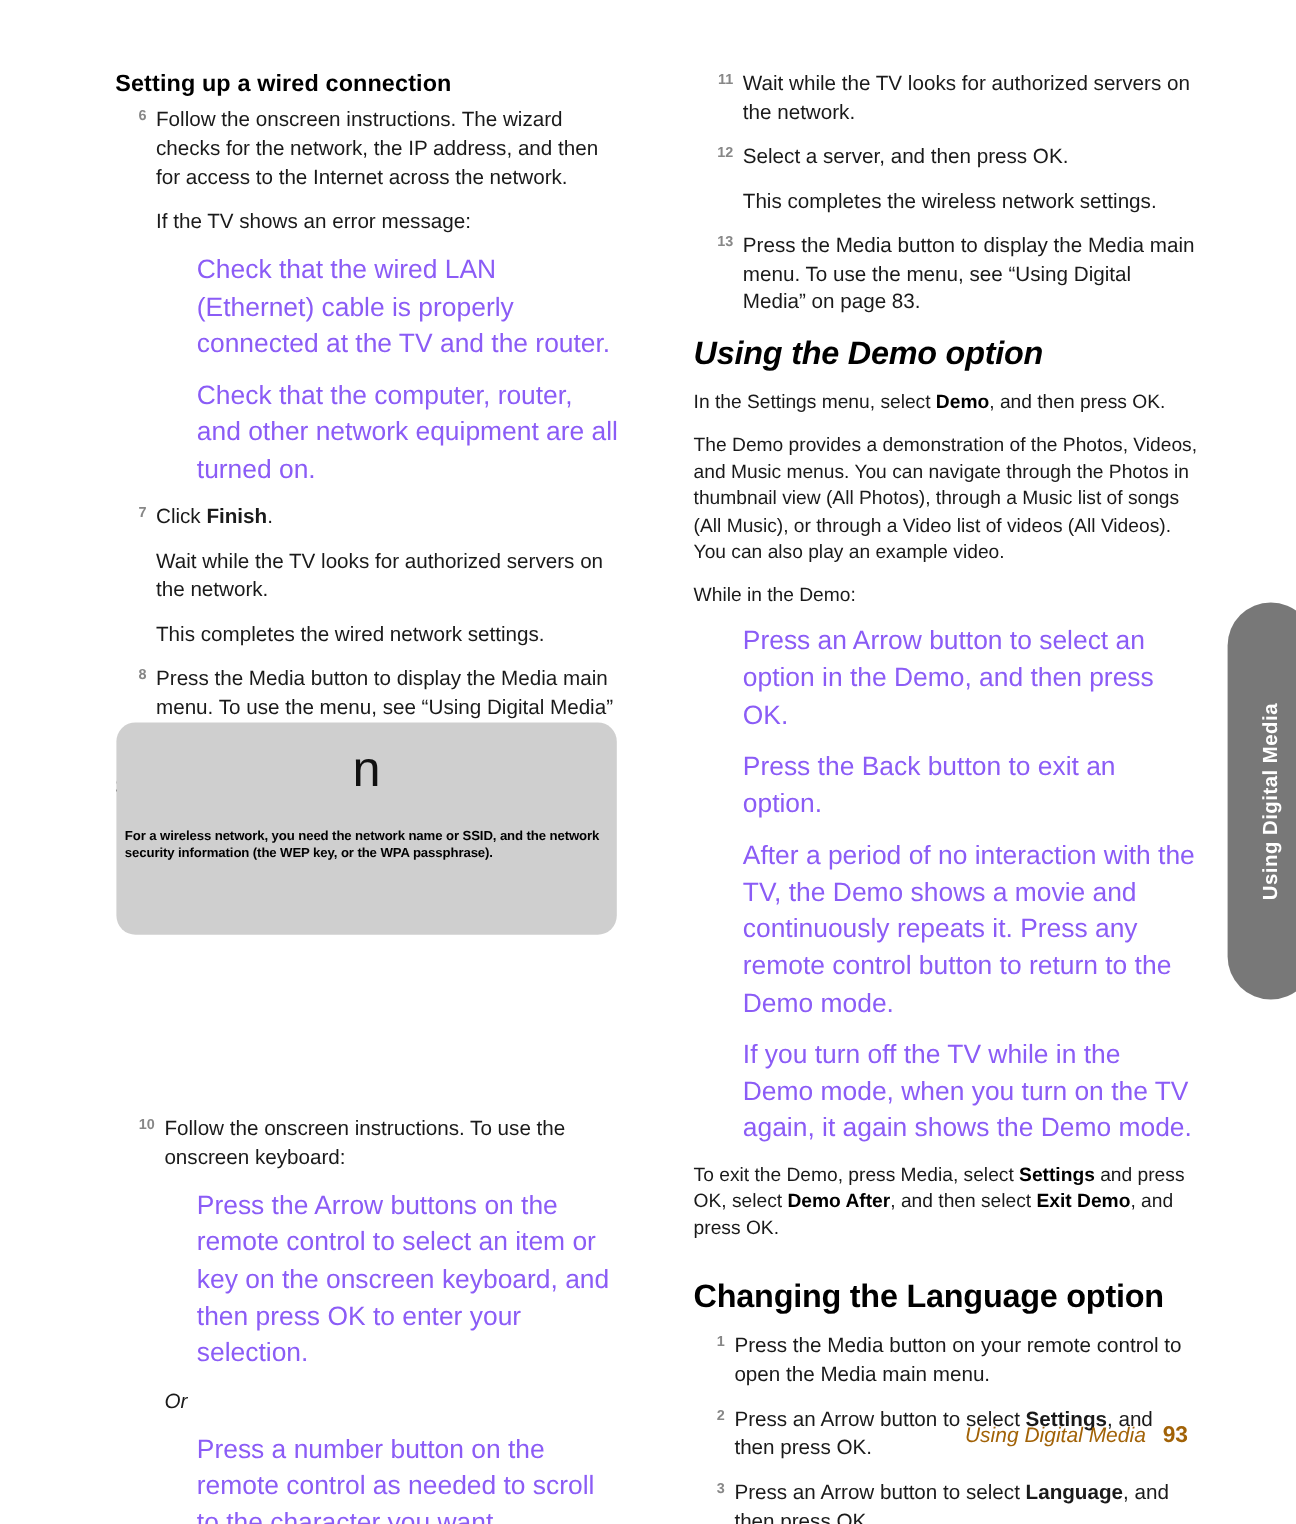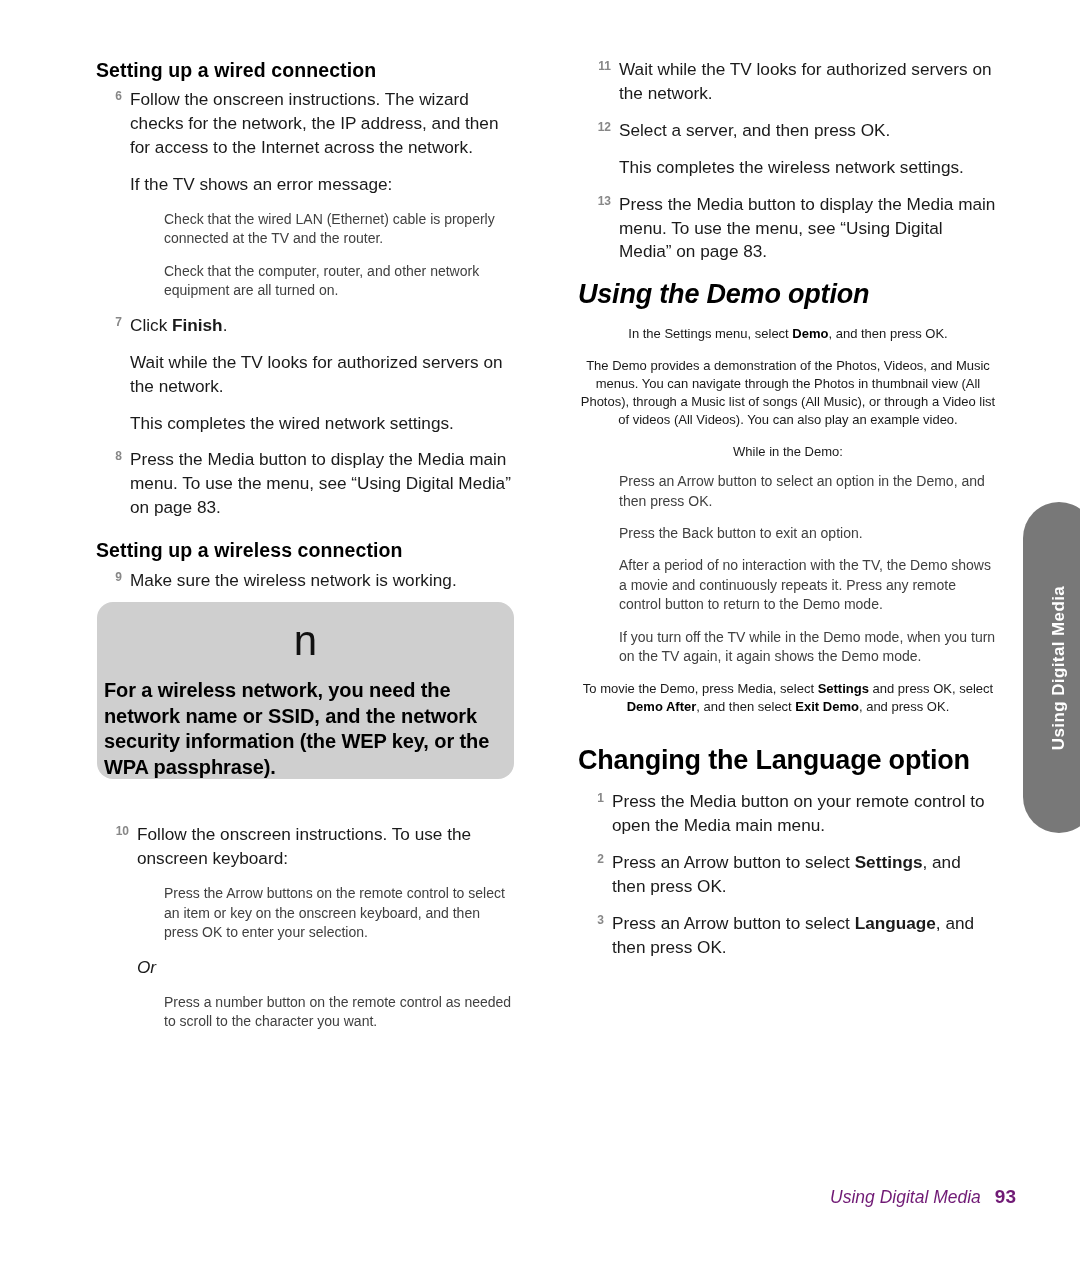--- a/index.html
+++ b/index.html
@@ -46,25 +46,24 @@
     font-weight: bold;
     letter-spacing: -0.2px;
     color: #000;
     margin: 28px 0 14px 0;
     line-height: 1.2;
   }
   .h-main.first { margin-top: 14px; font-style: italic; }
 
   
   .para {
-    font-size: 13px;
+    font-size: 16px;
     line-height: 1.39;
     margin: 0 0 14px 0;
     color: #1a1a1a;
-    text-align: center;
   }
   .para.tight { margin-bottom: 11px; }
   .para b, .bold { font-weight: bold; color: #000; }
   .ital { font-style: italic; }
 
   
   .step {
     position: relative;
     padding-left: 34px;
     font-size: 17.2px;
@@ -91,24 +90,24 @@
     font-size: 17.2px;
     line-height: 1.39;
     margin: 0 0 13px 0;
     color: #1a1a1a;
   }
   .cont.wide { padding-left: 41px; }
 
   
   .sub {
     padding-left: 68px;
-    font-size: 14px;
+    font-size: 22px;
     line-height: 1.39;
     margin: 0 0 13px 0;
-    color: #404040;
+    color: #8b5cf6;
   }
 
   
   .note-box {
     position: absolute;
     left: 97px;
     top: 602px;
     width: 417px;
     height: 177px;
     background: #cfcfcf;
@@ -124,22 +123,22 @@
     text-align: center;
     font-size: 42px;
     line-height: 1;
     color: #111;
     font-family: "Liberation Sans", sans-serif;
   }
   .note-text {
     position: absolute;
     left: 7px;
     right: 12px;
-    top: 76px;
-    font-size: 20px;
+    top: 88px;
+    font-size: 11px;
     font-weight: bold;
     line-height: 1.28;
     color: #000;
     letter-spacing: -0.1px;
   }
 
   
   .side-tab {
     position: absolute;
     left: 1023px;
@@ -158,24 +157,24 @@
     white-space: nowrap;
     color: #ffffff;
     font-size: 17px;
     font-weight: bold;
     letter-spacing: 0.4px;
   }
 
   
   .footer {
     position: absolute;
-    right: 64px;
+    right: 90px;
     bottom: 62px;
     font-size: 17.5px;
-    color: #701a75;
+    color: #a16207;
     white-space: nowrap;
   }
   .footer .f-title {
     font-style: italic;
   }
   .footer .f-page {
     font-weight: bold;
     font-size: 19px;
     margin-left: 14px;
   }
@@ -263,21 +262,21 @@
     <p class="para tight">While in the Demo:</p>
 
     <div class="sub" style="padding-left:41px;">Press an Arrow button to select an option in the Demo, and then press OK.</div>
 
     <div class="sub" style="padding-left:41px;">Press the Back button to exit an option.</div>
 
     <div class="sub" style="padding-left:41px;">After a period of no interaction with the TV, the Demo shows a movie and continuously repeats it. Press any remote control button to return to the Demo mode.</div>
 
     <div class="sub" style="padding-left:41px;">If you turn off the TV while in the Demo mode, when you turn on the TV again, it again shows the Demo mode.</div>
 
-    <p class="para"><span>To movie the Demo, press Media, select </span><b>Settings</b><span> and press OK, select </span><b>Demo After</b><span>, and then select </span><b>Exit Demo</b><span>, and press OK.</span></p>
+    <p class="para"><span>To exit the Demo, press Media, select </span><b>Settings</b><span> and press OK, select </span><b>Demo After</b><span>, and then select </span><b>Exit Demo</b><span>, and press OK.</span></p>
 
     <h1 class="h-main">Changing the Language option</h1>
 
     <div class="step">
       <span class="num">1</span>
       <span>Press the Media button on your remote control to open the Media main menu.</span>
     </div>
 
     <div class="step">
       <span class="num">2</span>

